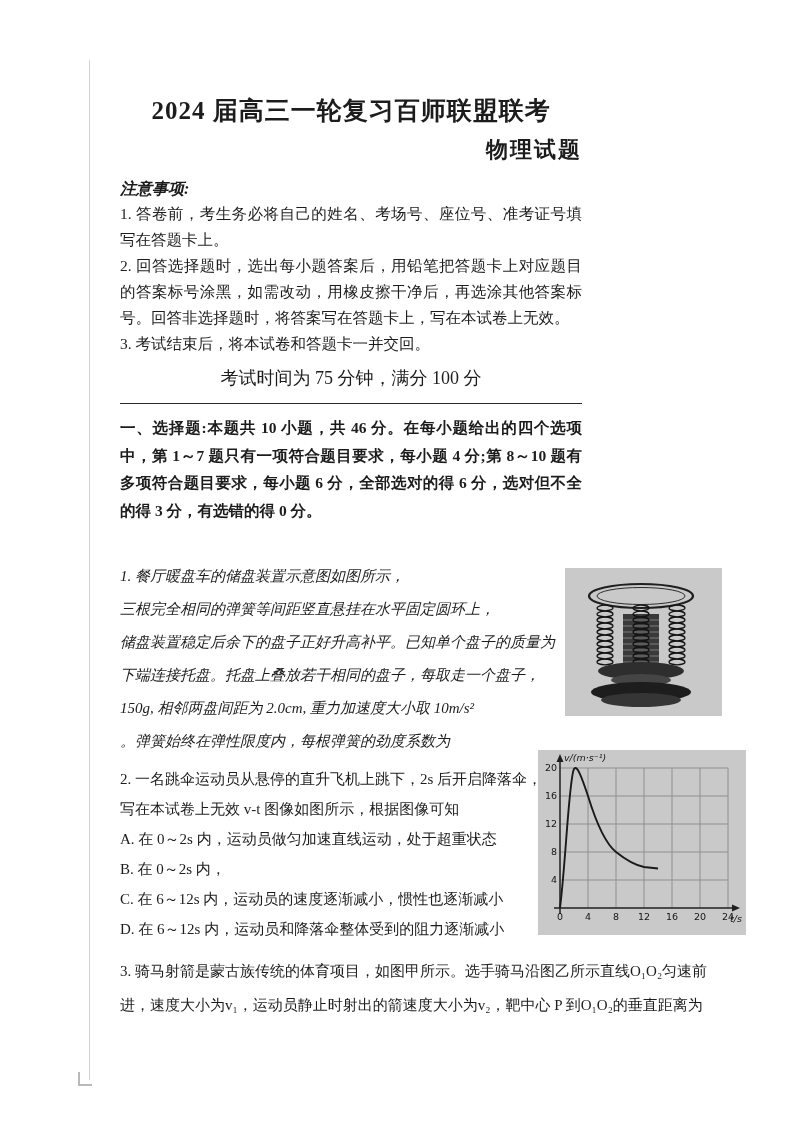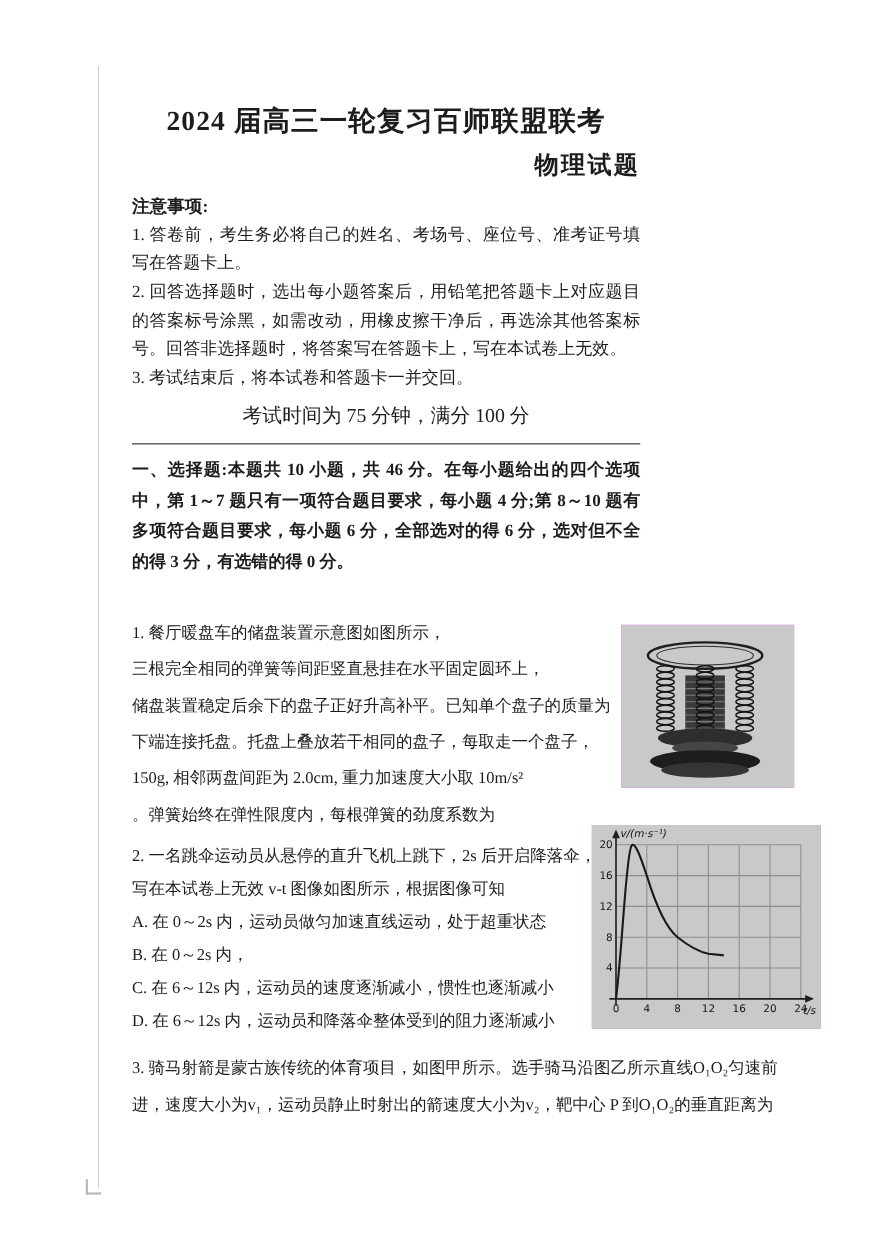--- a/index.html
+++ b/index.html
@@ -16,42 +16,42 @@
     width: 662px; height: 1122px;
     padding: 95px 80px 40px 120px;
   }
   
   .scan-vline { position: absolute; left: 89px; top: 60px; width: 1px; height: 1020px; background: #d2d2d2; }
   .scan-corner { position: absolute; left: 78px; top: 1072px; width: 14px; height: 14px; border-left: 2px solid #b9b9b9; border-bottom: 2px solid #b9b9b9; }
 
   h1 { font-size: 25px; line-height: 32px; text-align: center; font-weight: bold; margin-bottom: 6px; letter-spacing: 1px; }
   h2 { font-size: 22px; line-height: 34px; text-align: right; font-weight: bold; margin-bottom: 10px; letter-spacing: 2px; }
 
-  .notice-heading { font-size: 16px; font-weight: bold; line-height: 24px; }
+  .notice-heading { font-size: 16px; font-weight: bold; line-height: 24px; font-style: italic; }
   .notice-item { font-size: 15.5px; line-height: 26px; text-align: justify; }
   .time-note { font-size: 18px; line-height: 26px; text-align: center; margin-top: 8px; }
 
   hr.divider { border: none; border-top: 1.6px solid #2a2a2a; margin: 12px 0 10px 0; }
 
   .section-intro { font-size: 15.5px; font-weight: bold; line-height: 27.5px; text-align: justify; margin-top: 8px; }
 
   .question { position: relative; }
-  .q1 { margin-top: 36px; }
+  .q1 { margin-top: 36px; font-style: italic; }
   .q1 .qline { font-size: 15px; line-height: 33px; white-space: nowrap; }
   .q1 .options { font-size: 15px; line-height: 33px; white-space: nowrap; }
   .q1 .options span { display: inline-block; width: 112px; }
   .q1 .options span:last-child { width: auto; }
 
   .q2 { margin-top: 6px; }
   .q2 .qline, .q2 .opt { font-size: 15px; line-height: 30px; white-space: nowrap; }
 
   .q3 { margin-top: 10px; }
   .q3 .qline { font-size: 15px; line-height: 34px; white-space: nowrap; }
 
-  .figure { position: absolute; background: #d946ef; box-shadow: 0 0 0 1px #bdbdbd inset; }
+  .figure { position: absolute; background: #fde047; box-shadow: 0 0 0 1px #bdbdbd inset; }
   .fig-q1 { left: 445px; top: 8px; width: 157px; height: 148px; }
   .fig-q2 { left: 418px; top: -14px; width: 208px; height: 185px; }
   .figure svg { display: block; }
 </style>
 </head>
 <body>
 
 <div class="page">
 
   <div class="scan-vline"></div>

